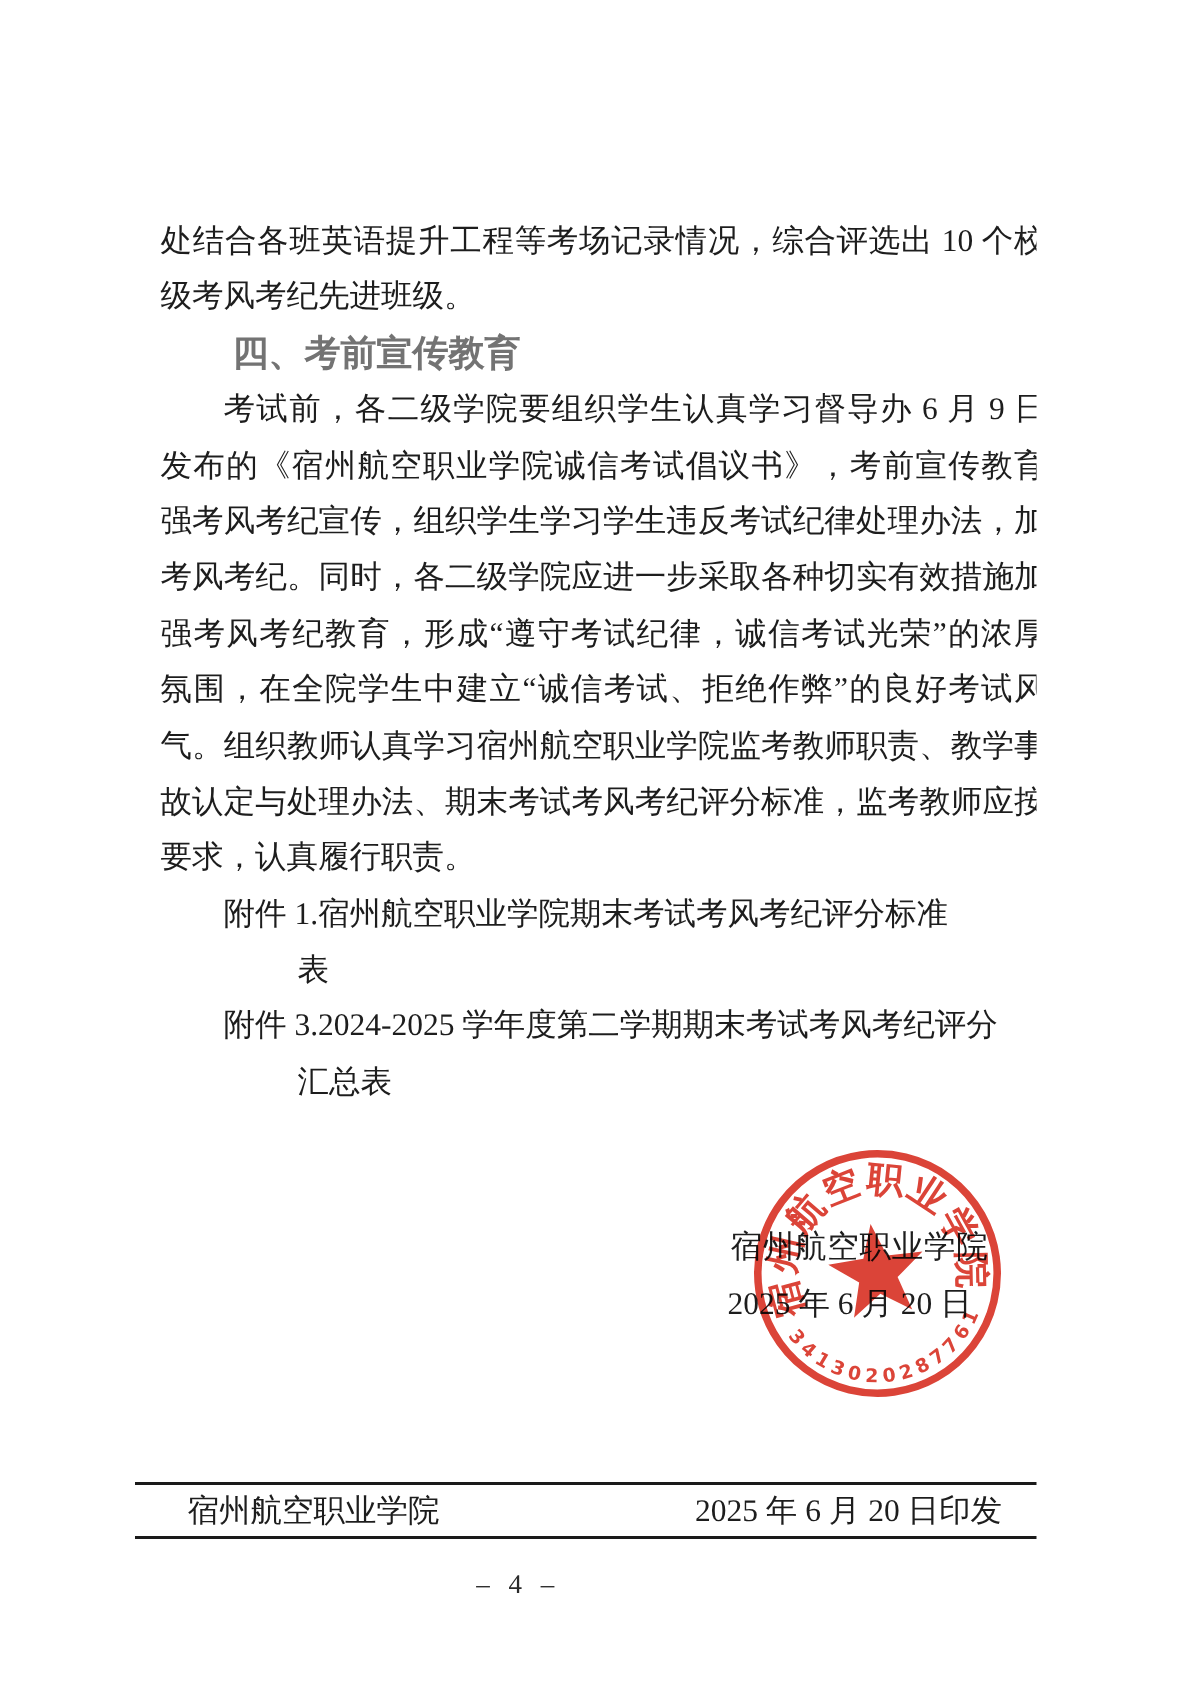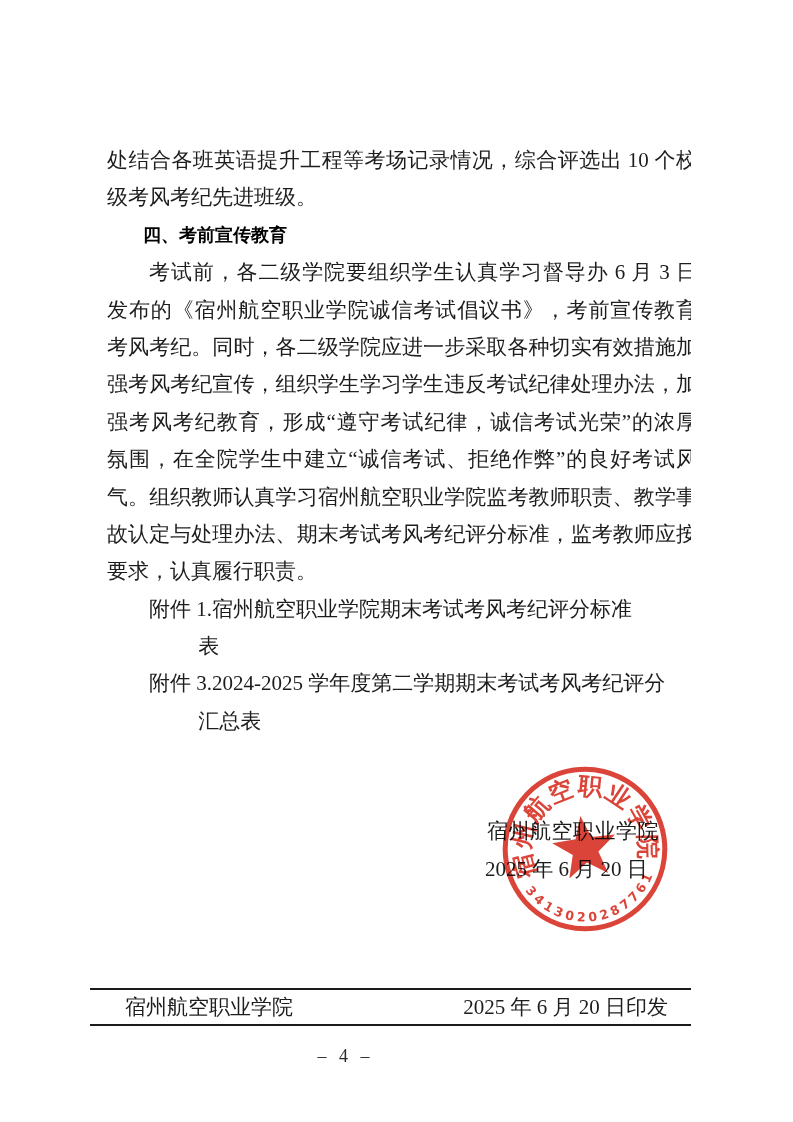--- a/index.html
+++ b/index.html
@@ -30,22 +30,22 @@
     white-space: normal;
     text-align: justify;
     text-align-last: justify;
     text-justify: inter-character;
   }
   .line.body-indent { text-indent: 2em; }
   .line.heading {
     text-indent: 2em;
     font-weight: 700;
     font-family: "Liberation Sans", "DejaVu Sans", sans-serif;
-    font-size: 18px;
-    color: #000000;
+    font-size: 24px;
+    color: #737373;
   }
   .line.attach { text-indent: 2em; }
   .line.attach-cont { text-indent: 4.35em; }
 
   
   .signature-name {
     position: absolute;
     left: 487px;
     top: 817px;
     font-size: 21px;
@@ -124,24 +124,24 @@
 </style>
 </head>
 <body>
 
 <div class="page">
 
   <div class="body-text" id="lines-container">
       <div class="line body fill">处结合各班英语提升工程等考场记录情况，综合评选出 10 个校</div>
       <div class="line body">级考风考纪先进班级。</div>
       <div class="line heading">四、考前宣传教育</div>
-      <div class="line body-indent fill">考试前，各二级学院要组织学生认真学习督导办 6 月 3 日</div>
+      <div class="line body-indent fill">考试前，各二级学院要组织学生认真学习督导办 6 月 9 日</div>
       <div class="line body fill">发布的《宿州航空职业学院诚信考试倡议书》，考前宣传教育</div>
+      <div class="line body fill">强考风考纪宣传，组织学生学习学生违反考试纪律处理办法，加</div>
       <div class="line body fill">考风考纪。同时，各二级学院应进一步采取各种切实有效措施加</div>
-      <div class="line body fill">强考风考纪宣传，组织学生学习学生违反考试纪律处理办法，加</div>
       <div class="line body fill">强考风考纪教育，形成“遵守考试纪律，诚信考试光荣”的浓厚</div>
       <div class="line body fill">氛围，在全院学生中建立“诚信考试、拒绝作弊”的良好考试风</div>
       <div class="line body fill">气。组织教师认真学习宿州航空职业学院监考教师职责、教学事</div>
       <div class="line body fill">故认定与处理办法、期末考试考风考纪评分标准，监考教师应按</div>
       <div class="line body">要求，认真履行职责。</div>
       <div class="line attach">附件 1.宿州航空职业学院期末考试考风考纪评分标准</div>
       <div class="line attach-cont">表</div>
       <div class="line attach">附件 3.2024-2025 学年度第二学期期末考试考风考纪评分</div>
       <div class="line attach-cont">汇总表</div>
     </div>

